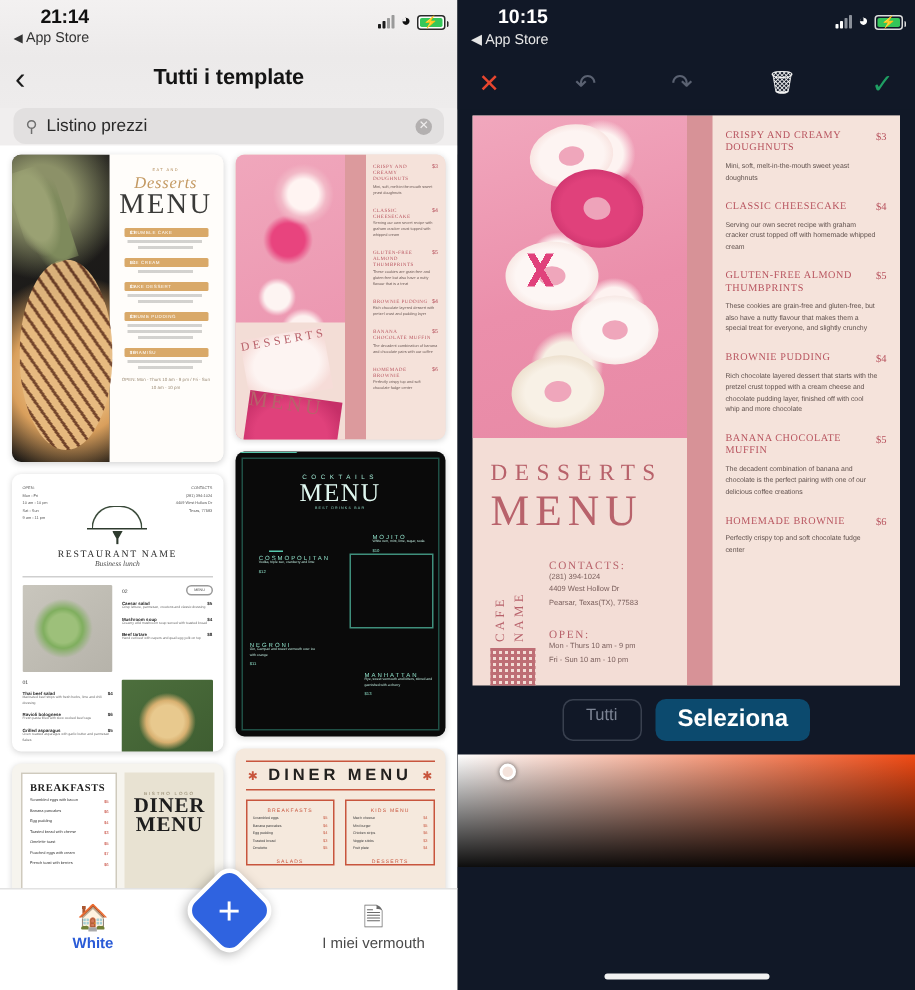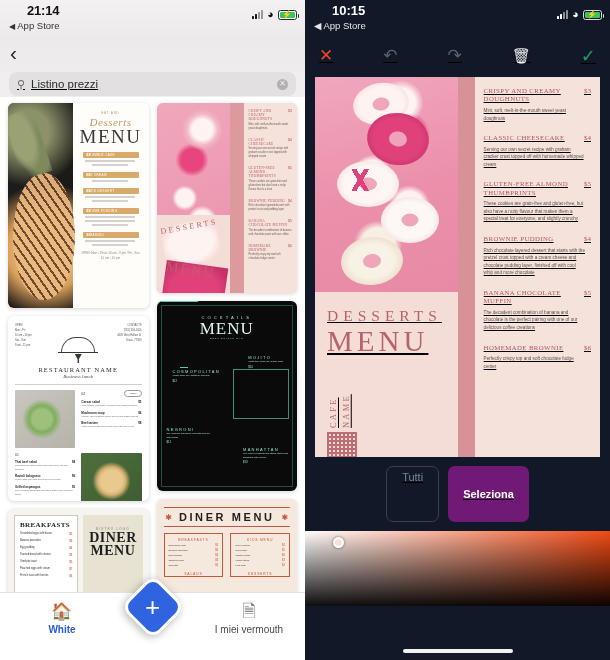--- a/index.html
+++ b/index.html
@@ -1,21 +1,21 @@
 <!DOCTYPE html>
 <html><head>
 <meta charset="utf-8">
 <style>
   * { box-sizing: border-box; margin:0; padding:0; }
   body {
     width: 610px; height: 660px; overflow: hidden;
     font-family: "Liberation Sans", sans-serif;
     background: #000;
   }
-  .screens { display:flex; width:610px; height:660px;text-decoration:underline; }
+  .screens { display:flex; width:610px; height:660px; }
 
   
   .left {
     width: 305px; height: 660px; position: relative;
     background: #ffffff; overflow: hidden;
   }
   .l-statusbar {
     height: 38px; position: relative;
     background: linear-gradient(180deg,#f3f1f1 0%, #eceaea 100%);
   }
@@ -367,22 +367,22 @@
     letter-spacing:.4px; line-height:1.25; max-width:84%; }
   .mi .pr { font-family:"Liberation Serif", serif; font-size:7px; color:#b8545f; }
   .mi .ds { font-size:4.6px; color:#5f504c; line-height:1.65; margin-top:3px; max-width:95%; }
 
   .r-btns { display:flex; justify-content:center; gap:9px; margin-top:9px; }
   .btn-preset {
     border:1px solid #39404f; color:#7d8595; background:transparent;
     border-radius:7px; padding:4px 15px; font-size:11px;
   }
   .btn-sel {
-    background:#701a75; color:#fff; border:none; border-radius:7px;
-    padding:22px 15px; font-size:11px; font-weight:700;
+    background:#0c4a6e; color:#fff; border:none; border-radius:7px;
+    padding:5px 15px; font-size:16px; font-weight:700;
   }
   .r-huerow { display:flex; align-items:center; padding:8px 12px 0 12px; gap:8px;}
   .hue {
     flex:1; height:2px; border-radius:2px; position:relative;
     background:linear-gradient(90deg,#ff0000,#ffff00,#00ff00,#00ffff,#0000ff,#ff00ff,#ff0033);
   }
   .hue .knob {
     position:absolute; left:-2px; top:50%; transform:translateY(-50%);
     width:11px; height:11px; border-radius:50%; background:#f04a14;
     border:2px solid #fff; box-shadow:0 0 2px rgba(0,0,0,.5);
@@ -444,20 +444,21 @@
         <div class="wifi">◕</div>
         <div class="batt">
             <div class="fill"></div>
             <div class="bolt">⚡</div>
           </div>
       </div>
     </div>
 
     <div class="l-navbar">
       <div class="l-back">‹</div>
+      <div class="l-title">Tutti i template</div>
     </div>
 
     <div class="l-searchwrap">
       <div class="l-search">
         <span class="mag">⚲</span>
         <span class="val">Listino prezzi</span>
         <span class="clear">✕</span>
       </div>
     </div>
 
@@ -844,20 +845,30 @@
           <div class="t1">DESSERTS</div>
           <div class="t2">MENU</div>
         </div>
         <div class="rc-info">
           <div>
             <div class="rc-vert">CAFE NAME</div>
             <div class="rc-qr">
                 <div class="q"></div>
               </div>
           </div>
+          <div class="rc-col2">
+            <div class="hd">CONTACTS:</div>
+            <div class="ln">(281) 394-1024</div>
+            <div class="ln">4409 West Hollow Dr</div>
+            <div class="ln">Pearsar, Texas(TX), 77583</div>
+            <div class="sp"></div>
+            <div class="hd">OPEN:</div>
+            <div class="ln">Mon - Thurs 10 am - 9 pm</div>
+            <div class="ln">Fri - Sun 10 am - 10 pm</div>
+          </div>
         </div>
       </div>
 
       <div class="rc-divider"></div>
 
       <div class="rc-right">
         <div class="mi">
           <div class="row">
               <div class="nm">CRISPY AND CREAMY DOUGHNUTS</div>
               <div class="pr">$3</div>

